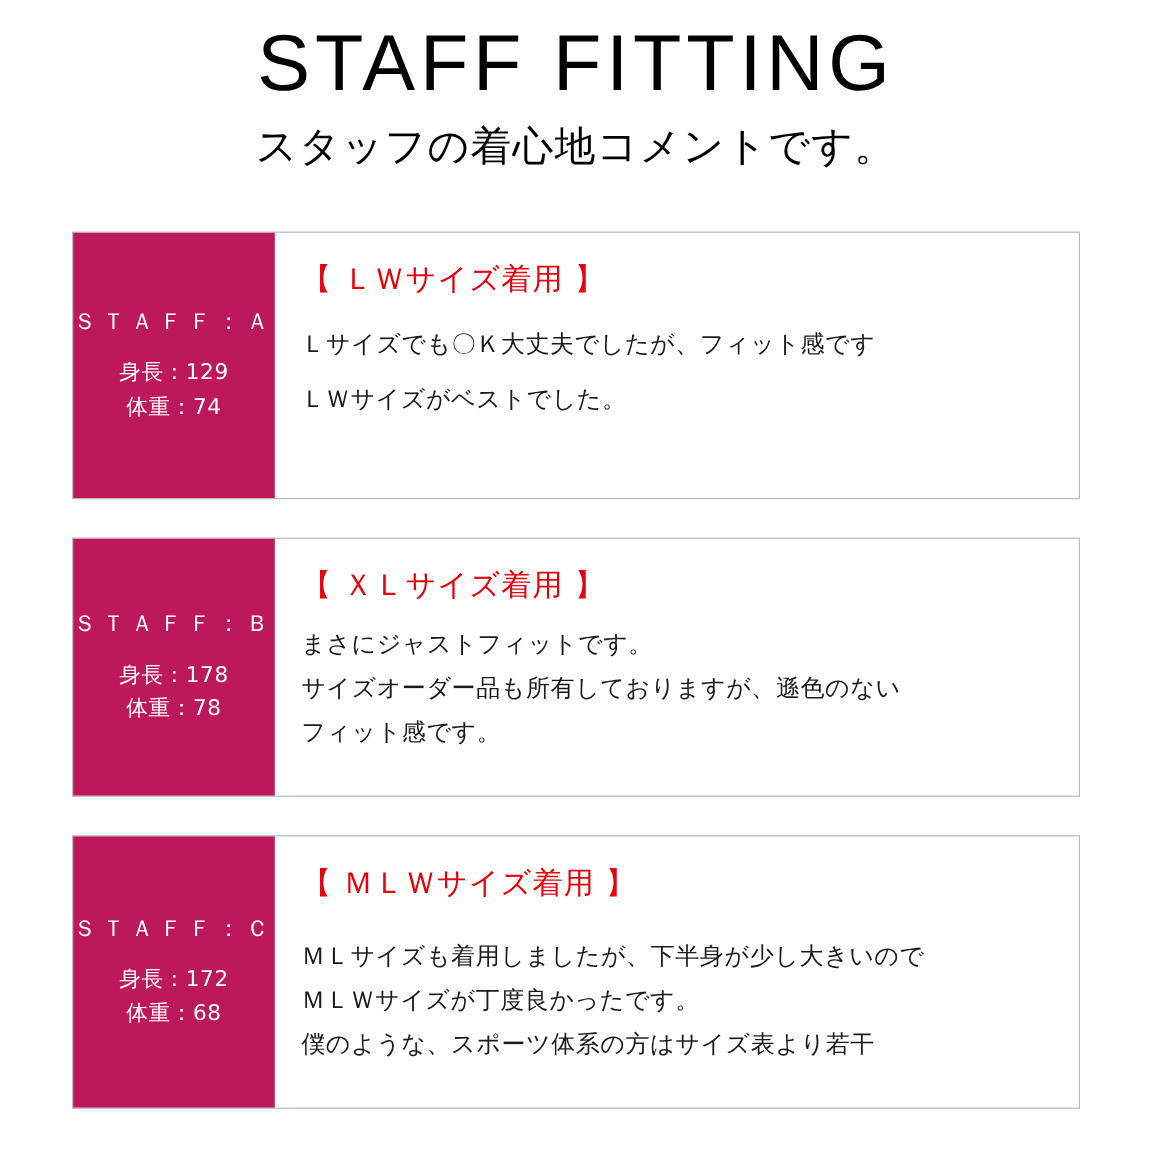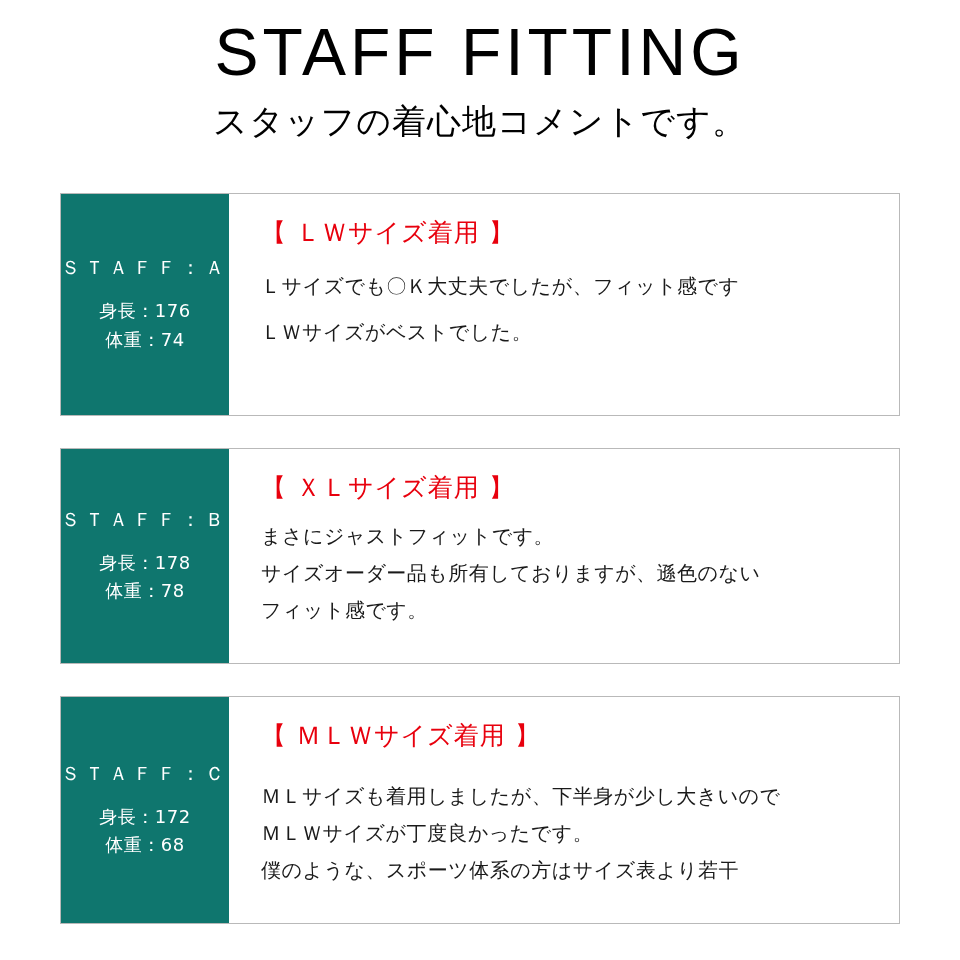--- a/index.html
+++ b/index.html
@@ -56,21 +56,21 @@
     margin-bottom: 32px;
     background: #ffffff;
   }
   .staff-block.b1 { height: 223px; }
   .staff-block.b2 { height: 216px; }
   .staff-block.b3 { height: 228px; }
 
   .staff-meta {
     width: 168px;
     flex: 0 0 168px;
-    background: #0f766e;
+    background: #be185d;
     color: #ffffff;
     display: flex;
     flex-direction: column;
     justify-content: center;
     align-items: center;
     text-align: center;
     font-family: "DejaVu Sans", sans-serif;
   }
   .staff-id {
     font-size: 19px;
@@ -80,21 +80,21 @@
   }
   .staff-stat {
     font-size: 18px;
     line-height: 1.6;
     letter-spacing: 0.5px;
     white-space: nowrap;
   }
 
   .staff-body {
     flex: 1 1 auto;
-    padding: 22px 24px 10px 32px;
+    padding: 22px 24px 10px 22px;
     box-sizing: border-box;
   }
   .size-label {
     color: #e8000d;
     font-size: 25px;
     letter-spacing: 1px;
     margin: 0 0 14px 0;
     font-family: "DejaVu Sans", sans-serif;
   }
   .comment-line {
@@ -118,21 +118,21 @@
   <div class="header">
     <h1 class="main-title">STAFF FITTING</h1>
     <p class="sub-title">スタッフの着心地コメントです。</p>
   </div>
 
   <div class="blocks">
 
     <div class="staff-block b1">
       <div class="staff-meta">
         <div class="staff-id">ＳＴＡＦＦ：Ａ</div>
-        <div class="staff-stat">身長：176</div>
+        <div class="staff-stat">身長：129</div>
         <div class="staff-stat">体重：74</div>
       </div>
       <div class="staff-body">
         <div class="size-label">【 ＬＷサイズ着用 】</div>
         <div class="comment-line">Ｌサイズでも〇Ｋ大丈夫でしたが、フィット感です</div>
         <div class="comment-line">ＬＷサイズがベストでした。</div>
       </div>
     </div>
 
     <div class="staff-block b2">

